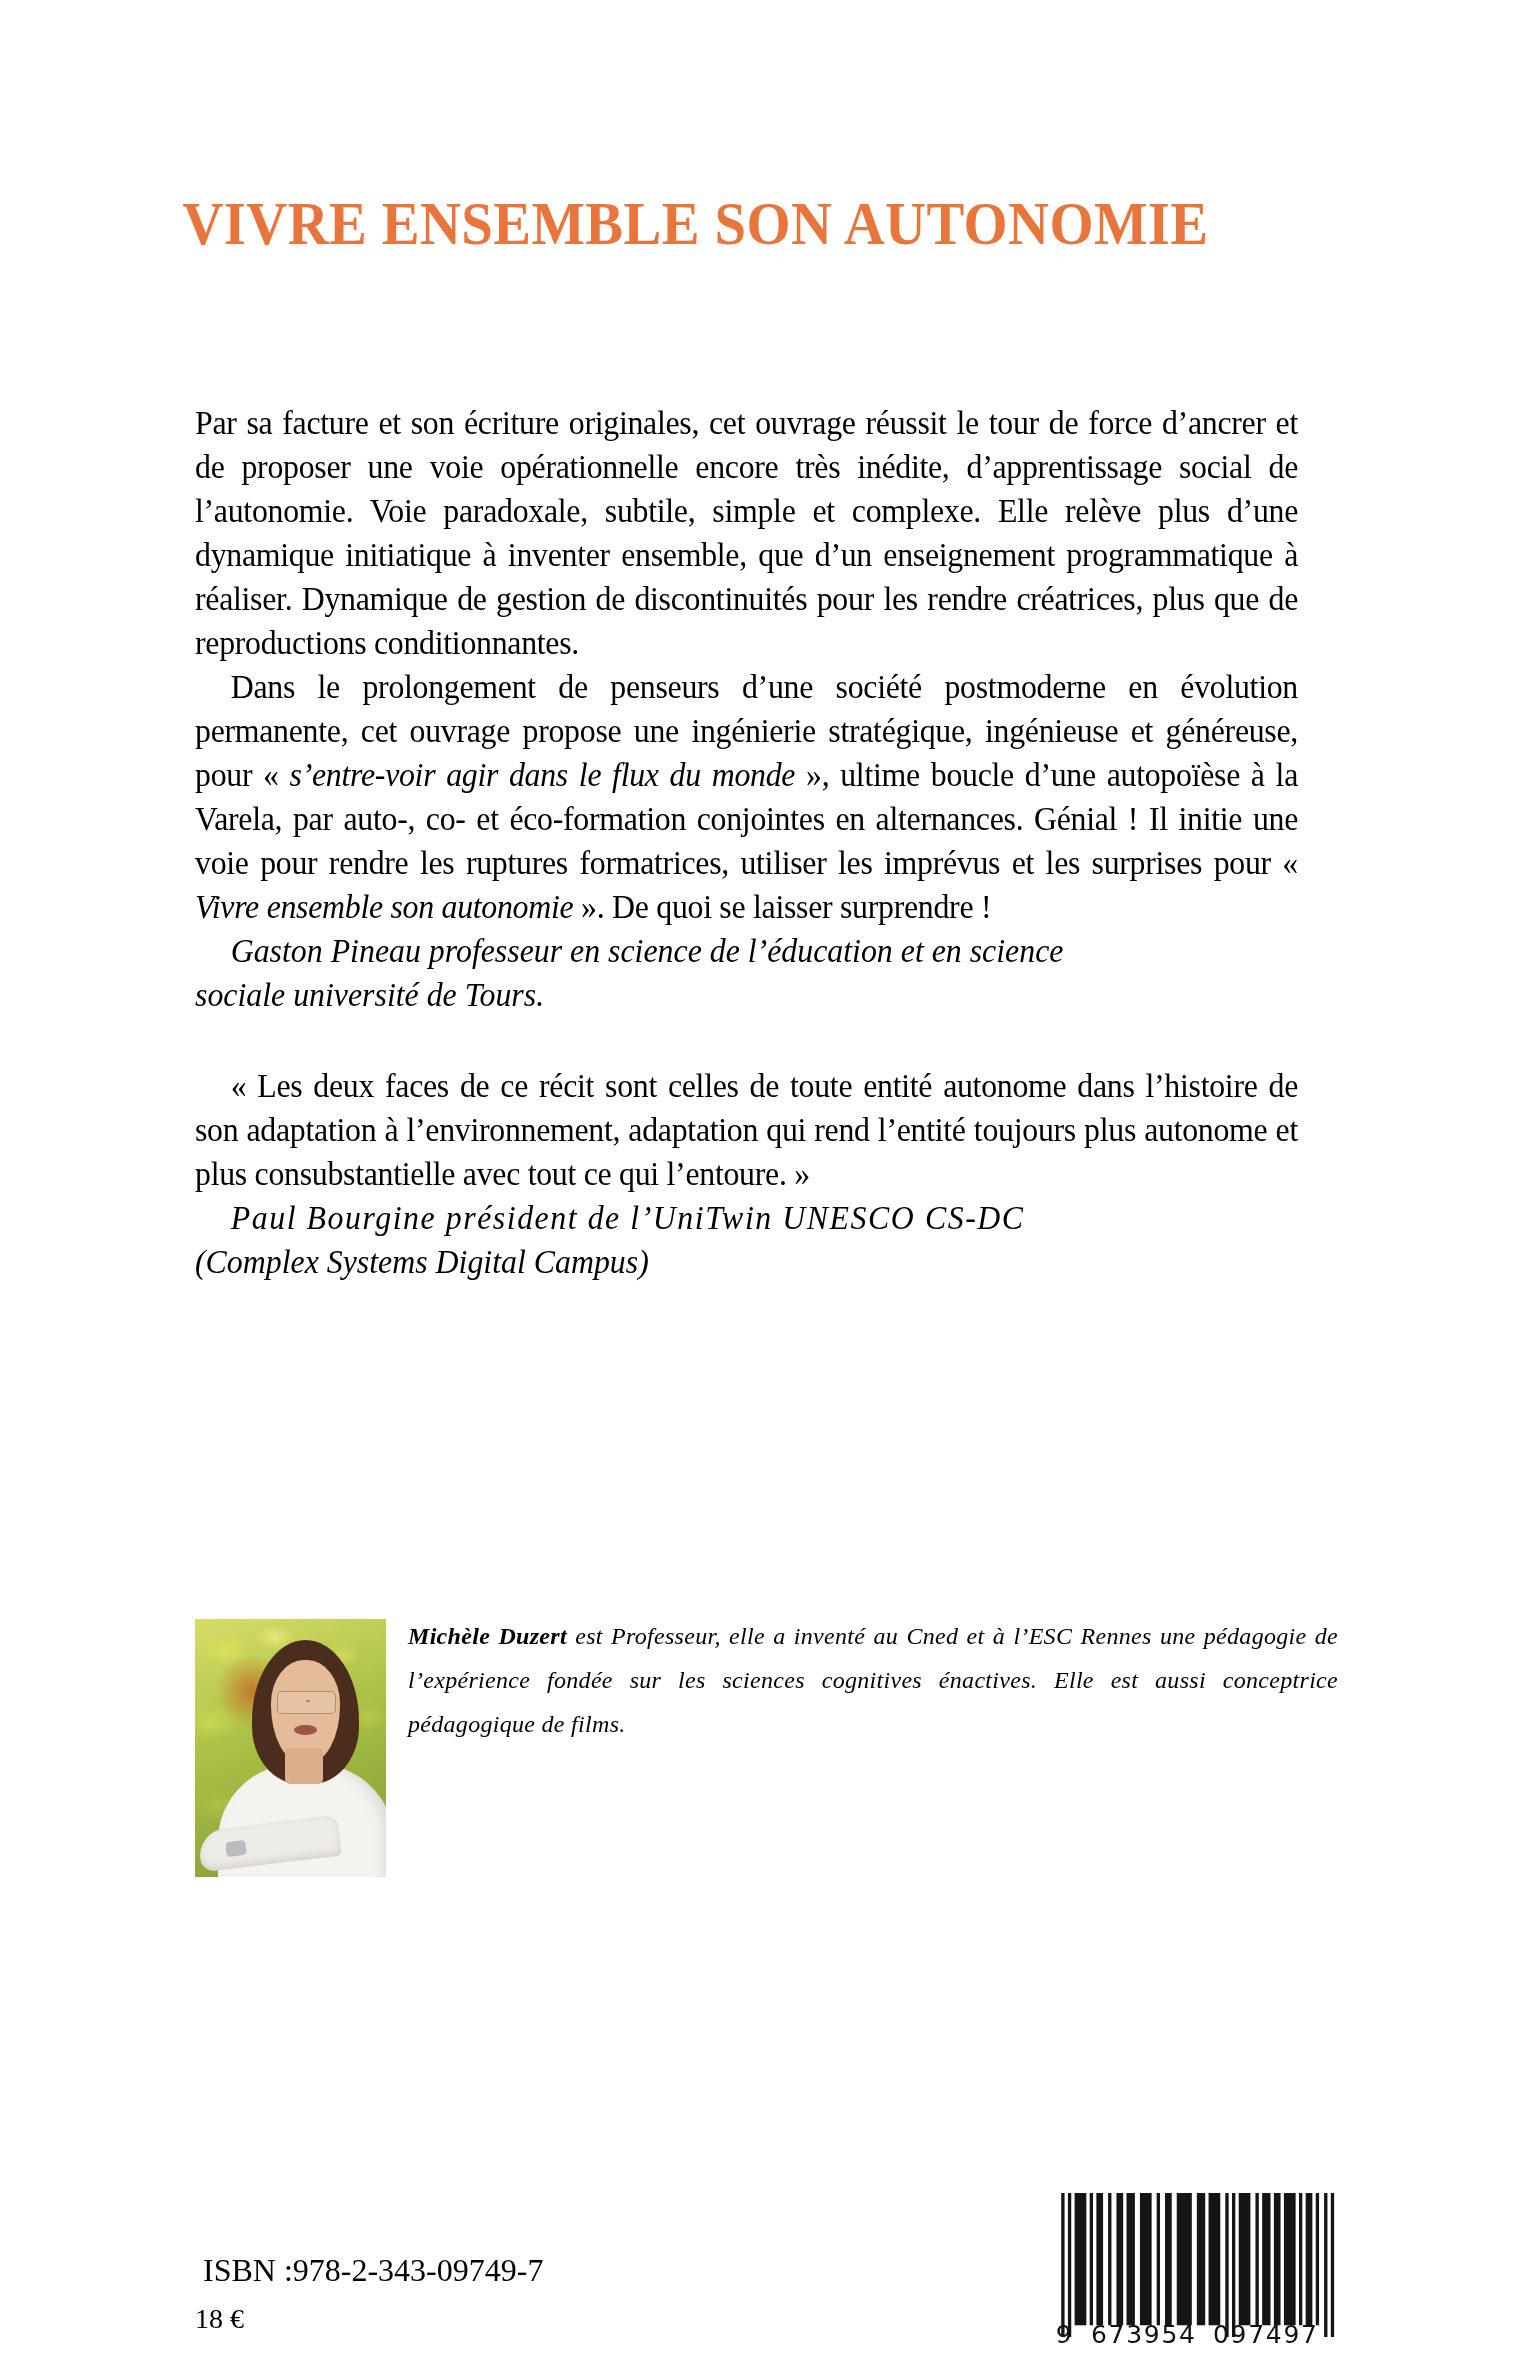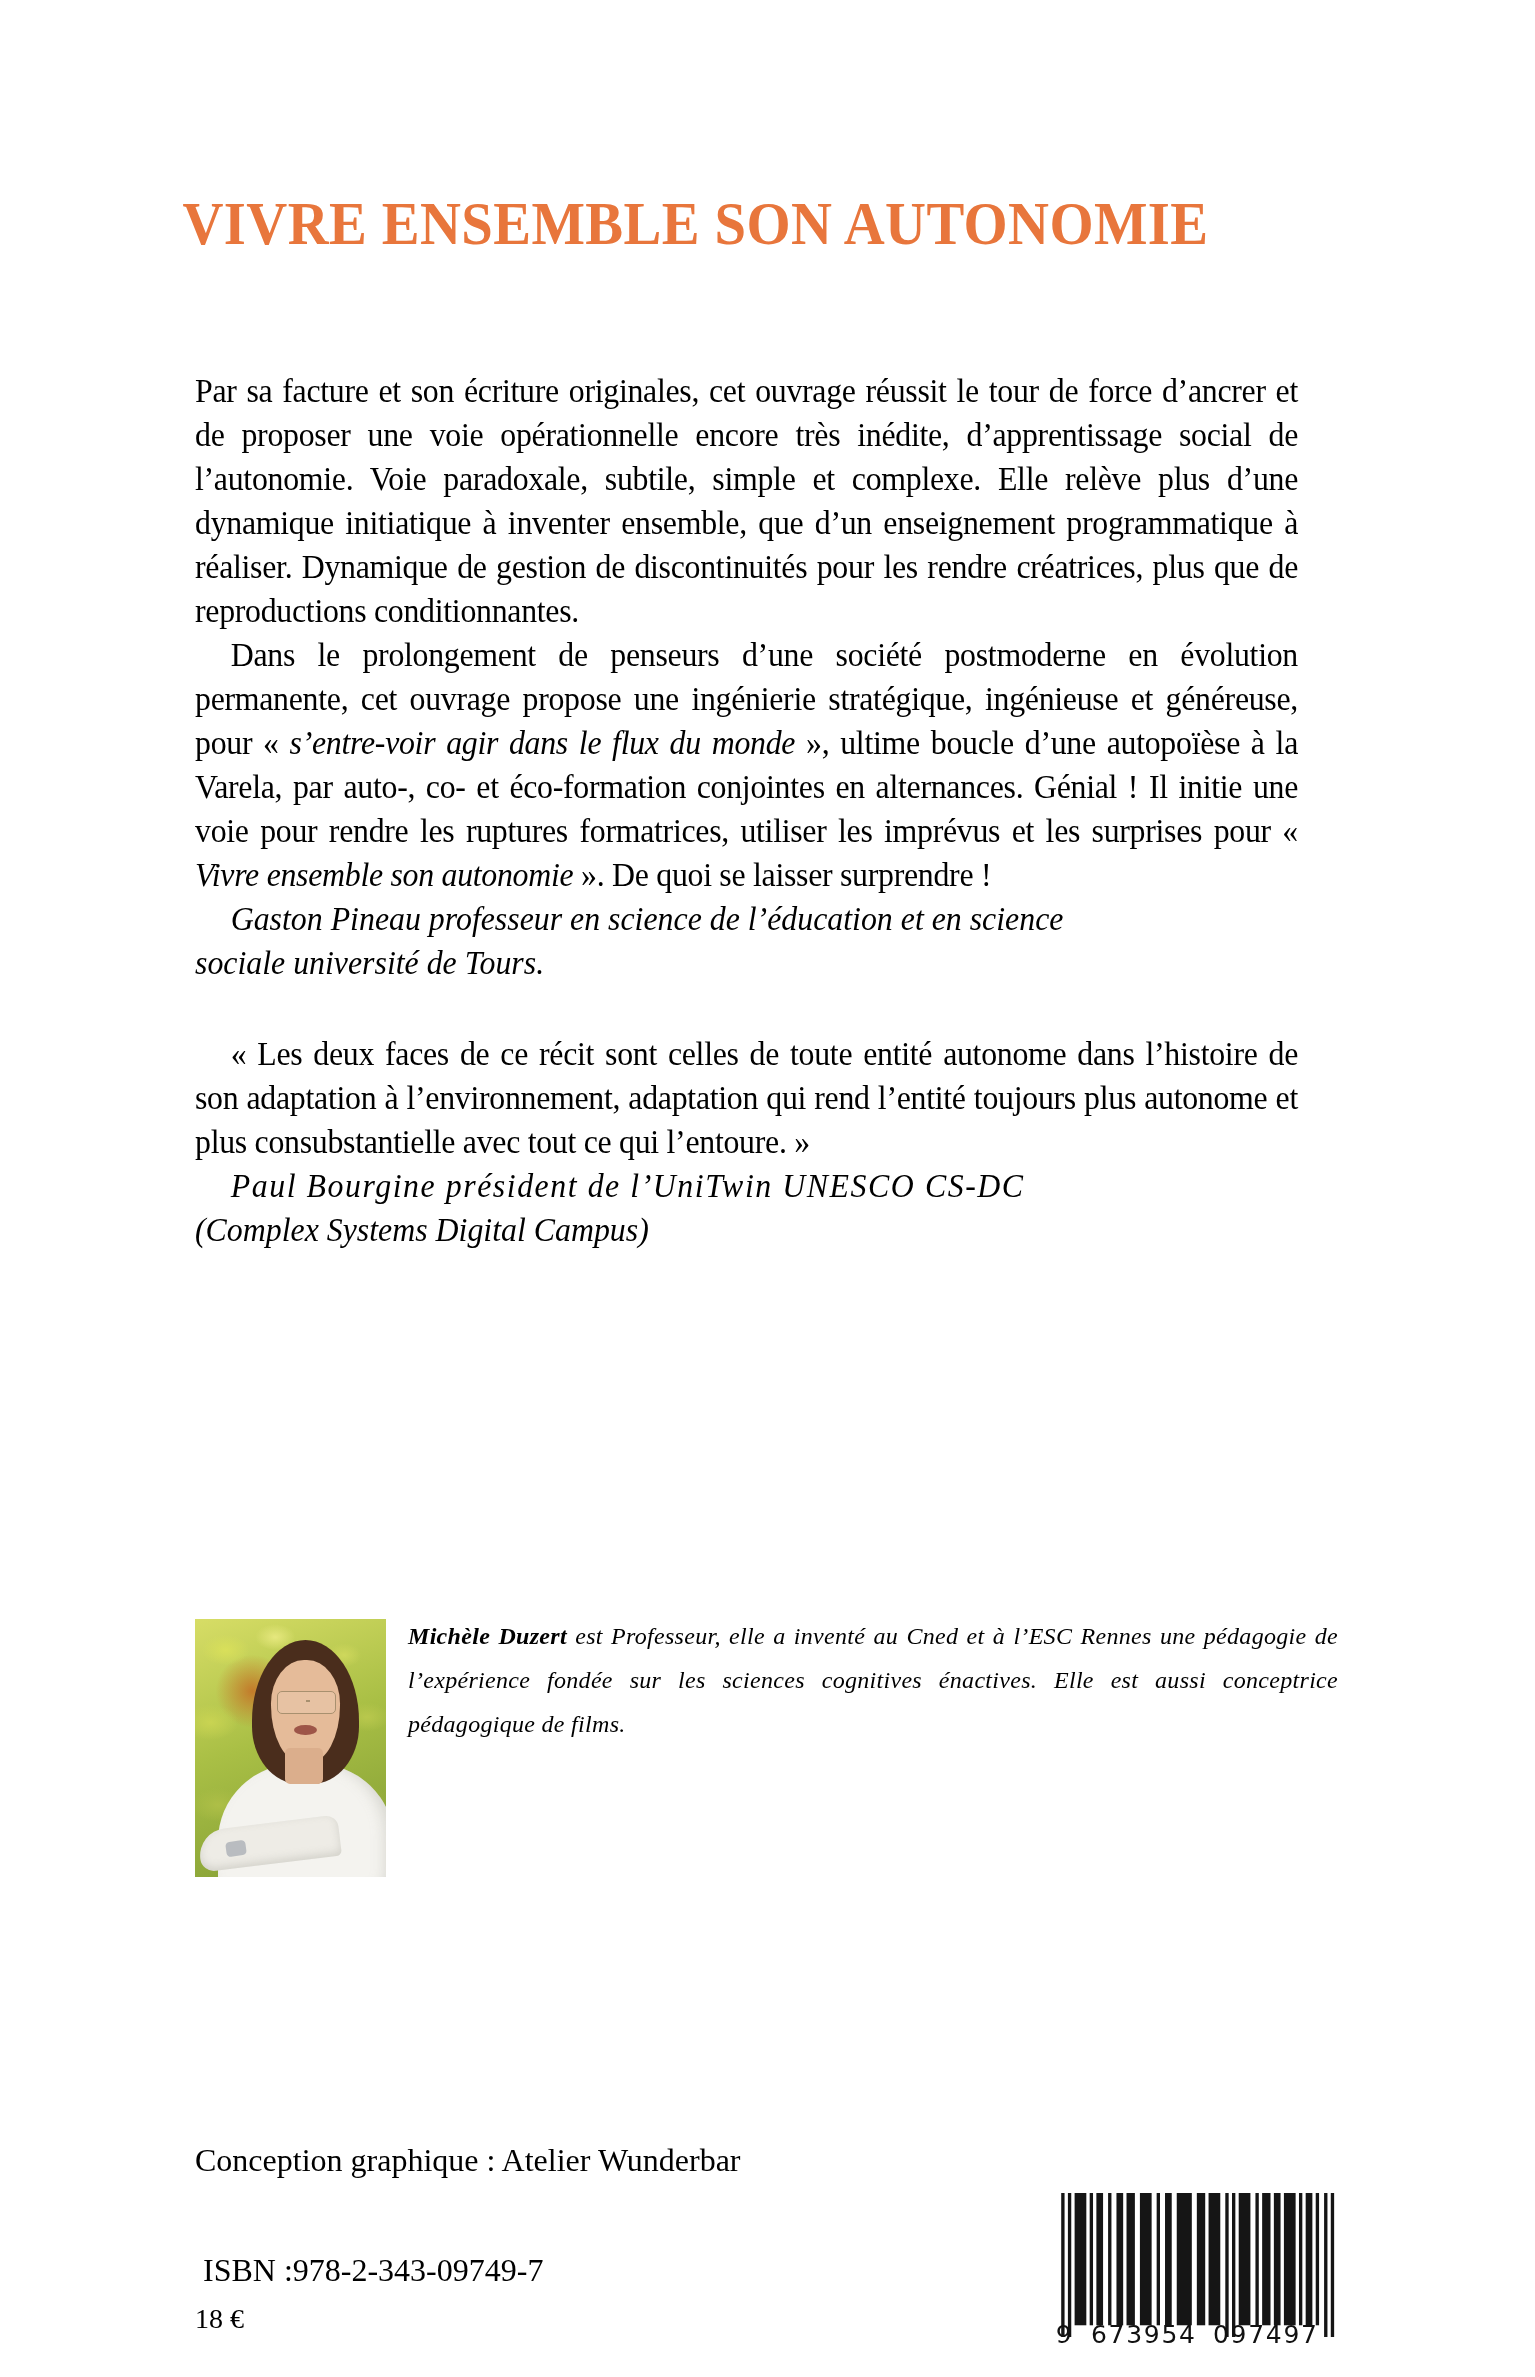--- a/index.html
+++ b/index.html
@@ -35,21 +35,21 @@
     line-height: 1.0;
     transform: scaleX(0.93);
     transform-origin: center center;
     white-space: nowrap;
   }
 
   
   #body-block {
     position: absolute;
     left: 195px;
-    top: 324px;
+    top: 356px;
     width: 1143px;
   }
   .para {
     margin: 0;
     font-size: 33px;
     line-height: 44px;
     text-align: justify;
     text-justify: inter-word;
     font-family: "Liberation Serif", "DejaVu Serif", serif;
     transform: scaleX(0.965);
@@ -294,21 +294,20 @@
       <div class="face"></div>
       <div class="neck"></div>
       <div class="glasses"></div>
       <div class="mouth"></div>
       <div class="arm"></div>
       <div class="watch"></div>
     </div>
     <p class="bio-text"><b>Michèle Duzert</b><span> est Professeur, elle a inventé au Cned et à l’ESC Rennes une pédagogie de l’expérience fondée sur les sciences cognitives énactives. Elle est aussi conceptrice pédagogique de films.</span></p>
   </div>
 
-  <div id="footer-credit">Conception graphique : Atelier Wunderbar</div>
   <div id="footer-isbn">ISBN :978-2-343-09749-7</div>
   <div id="footer-price">18 €</div>
 
   <div id="barcode">
     <svg width="284" height="144" viewBox="0 0 338 172">
       <rect x="0" y="0" width="338" height="172" fill="#ffffff"></rect>
       <g fill="#151515">
 
         <rect x="8" y="0" width="4" height="172"></rect>
         <rect x="16" y="0" width="4" height="172"></rect>

